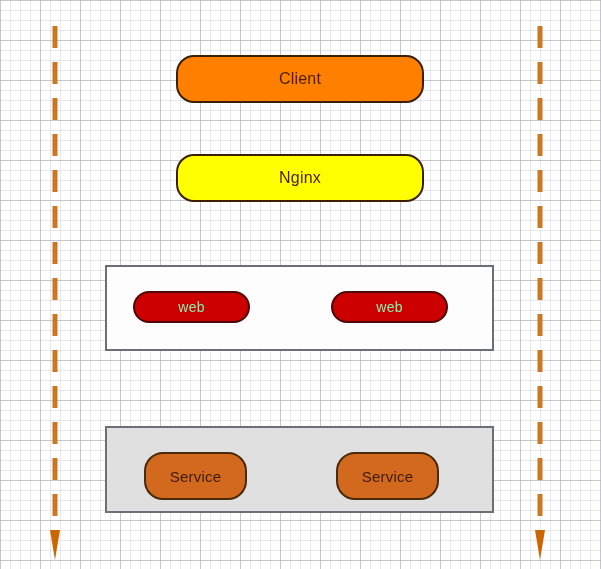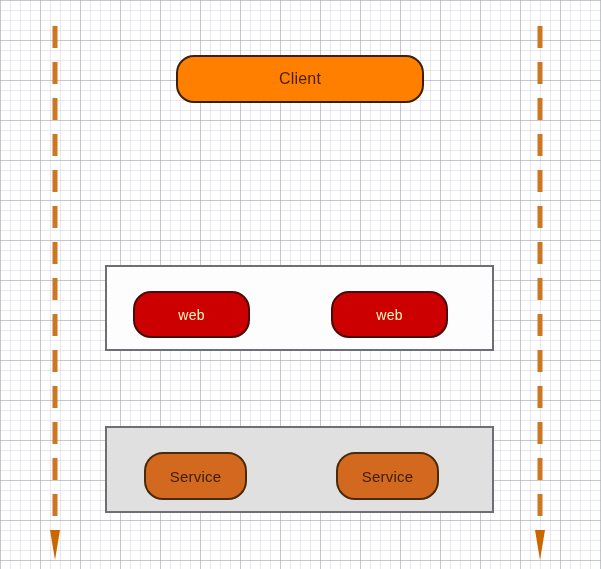--- a/index.html
+++ b/index.html
@@ -86,26 +86,26 @@
   .group-service {
     left: 105px;
     top: 426px;
     width: 389px;
     height: 87px;
     background: #e0e0e0;
   }
 
   .node-web {
     width: 117px;
-    height: 47px;
+    height: 32px;
     top: 291px;
     background: #cc0000;
     border: 2px solid #4a0a0a;
     border-radius: 18px;
-    color: #fef9c3;
+    color: #86efac;
     font-size: 14px;
   }
   .node-web.first  { left: 133px; }
   .node-web.second { left: 331px; }
 
   .node-service {
     width: 103px;
     height: 48px;
     top: 452px;
     background: #d2691e;
@@ -129,20 +129,23 @@
 
   <svg class="flow-arrow right" viewBox="0 0 10 534" width="10" height="534" xmlns="http://www.w3.org/2000/svg">
     <line x1="5" y1="0" x2="5" y2="500" stroke="#cc7722" stroke-width="5" stroke-dasharray="22 14"></line>
     <polygon points="5,534 0,504 10,504" fill="#cc6600"></polygon>
   </svg>
 
   <div class="node node-client">
     <span>Client</span>
   </div>
 
+  <div class="node node-nginx">
+    <span>Nginx</span>
+  </div>
 
   <div class="group group-web"></div>
 
   <div class="node node-web first">
     <span>web</span>
   </div>
 
   <div class="node node-web second">
     <span>web</span>
   </div>

